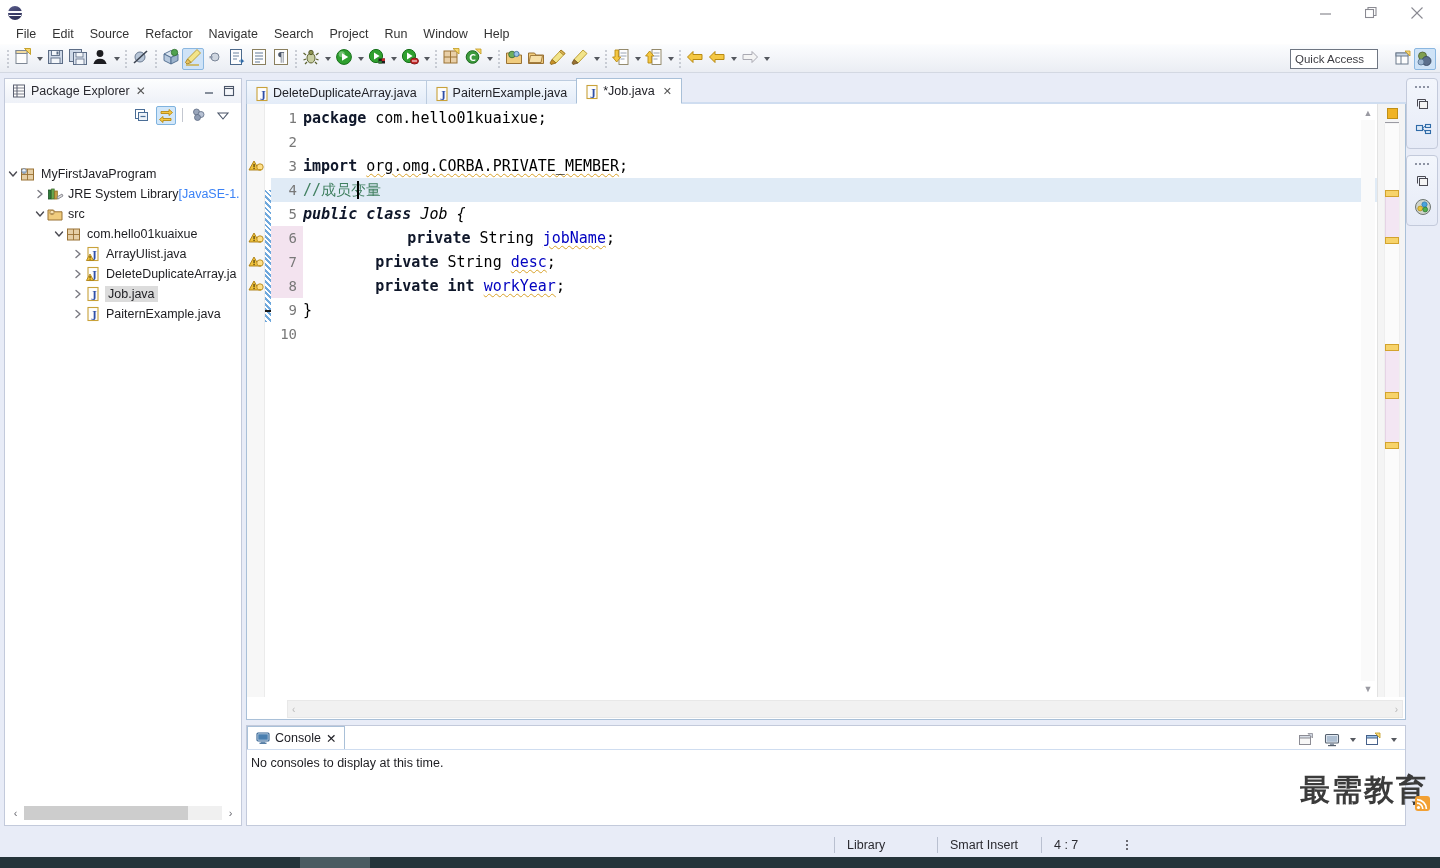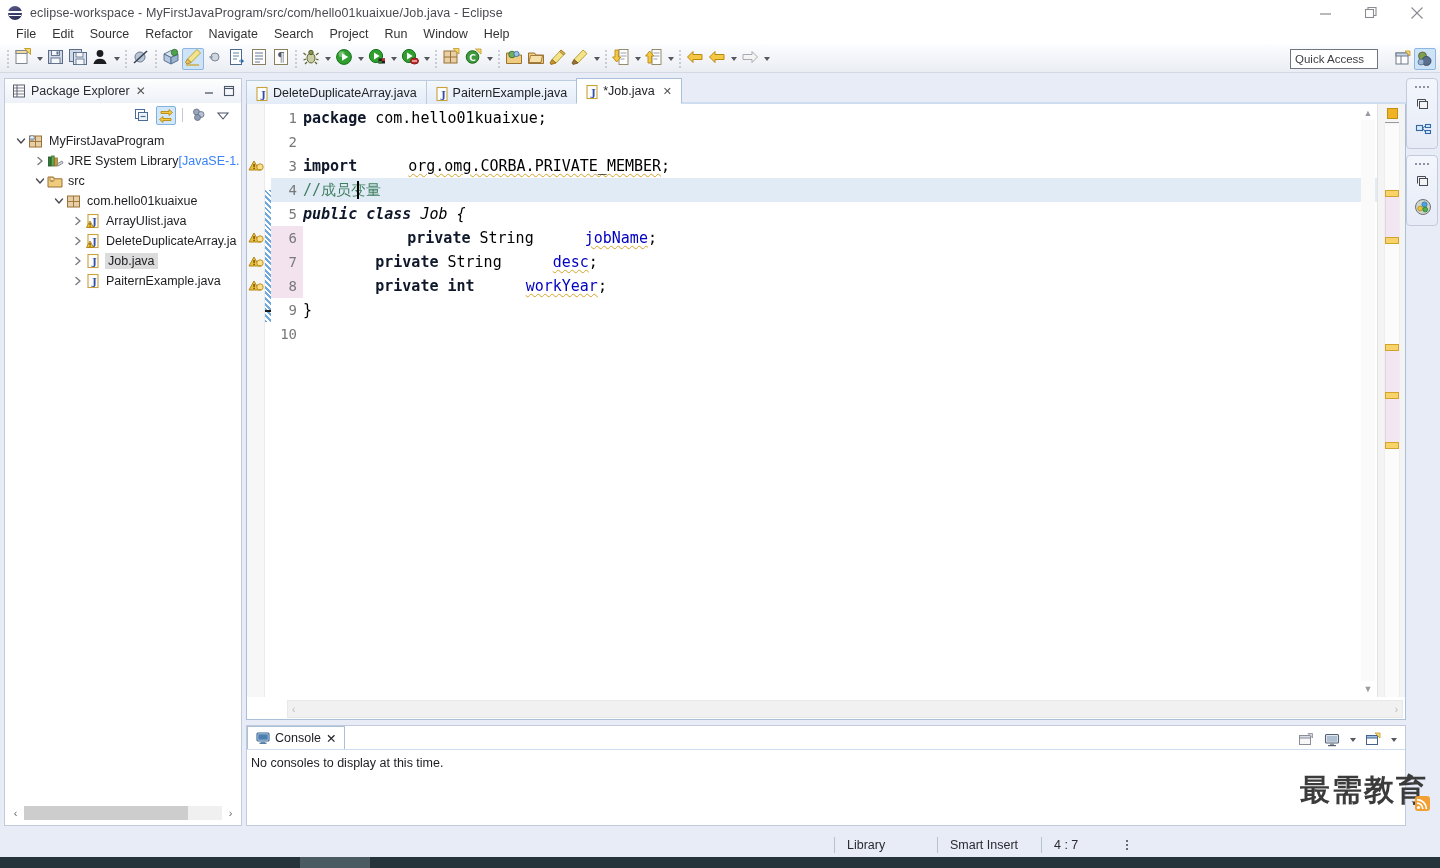--- a/index.html
+++ b/index.html
@@ -190,21 +190,20 @@
     position: absolute; left: 0; height: 24px; line-height: 24px; white-space: pre;
     font-family: "DejaVu Sans Mono", monospace; font-size: 15px; color: #000000;
   }
   .kw { color: #0f172a; font-weight: bold; }
   .cmt { color: #3f7f5f; }
   .fld { color: #0000c0; }
   .squig {
     text-decoration: underline; text-decoration-style: wavy;
     text-decoration-color: #d8a22a; text-decoration-thickness: 1px;
     text-underline-offset: 2px;
-    margin-left: 42px;
   }
   .hl-row {
     position: absolute; left: 0; right: 0; height: 24px; background: #e0ebf6;
   }
 
   .ed-ruler {
     position: absolute; right: 0; top: 0; width: 28px; bottom: 22px;
     background: #f4f4f4; border-left: 1px solid #e2e2e2;
   }
   .ruler-top {
@@ -297,21 +296,20 @@
 <body>
 
 <div id="app">
 
   <div class="titlebar">
     <div class="title-icon">
       <div class="sph"></div>
         <div class="band"></div>
         <div class="band2"></div>
     </div>
-    <div class="title-text">eclipse-workspace - MyFirstJavaProgram/src/com/hello01kuaixue/Job.java - Eclipse</div>
     <div class="win-ctrls">
       <div class="win-btn">
         <svg width="11" height="11" viewBox="0 0 11 11">
             <line x1="0" y1="6" x2="11" y2="6" stroke="#8a8a92" stroke-width="1.2"></line>
           </svg>
       </div>
       <div class="win-btn">
         <svg width="12" height="12" viewBox="0 0 12 12">
           <rect x="0.5" y="2.5" width="8" height="8" fill="none" stroke="#8a8a92" stroke-width="1.1"></rect>
           <polyline points="3,2.5 3,0.5 11,0.5 11,8.5 9,8.5" fill="none" stroke="#8a8a92" stroke-width="1.1"></polyline>
@@ -623,21 +621,21 @@
           </svg>
         </div>
         <div class="pkg-tb-btn">
           <svg width="14" height="14" viewBox="0 0 14 14">
               <polygon points="2,5 12,5 7,11" fill="none" stroke="#4a5568" stroke-width="1.1"></polygon>
             </svg>
         </div>
       </div>
 
       <div class="tree" id="tree">
-          <div class="tnode" style="padding-left: 8px;">
+          <div class="tnode" style="padding-left: 0; margin-top: 33px;">
             <span class="tw">
               <svg width="10" height="10" viewBox="0 0 10 10">
                 <polyline points="1.5,3 5,7 8.5,3" fill="none" stroke="#4a4a52" stroke-width="1.4" stroke-linecap="round" stroke-linejoin="round"></polyline>
               </svg>
             </span>
             <span class="ticon"><svg width="17" height="16" viewBox="0 0 17 16">
                 <rect x="1.5" y="3" width="12" height="11" fill="#e6cfa6" stroke="#9a7234" stroke-width="1"></rect>
                 <line x1="7.5" y1="3" x2="7.5" y2="14" stroke="#9a7234" stroke-width="0.9"></line>
                 <line x1="1.5" y1="8.5" x2="13.5" y2="8.5" stroke="#9a7234" stroke-width="0.9"></line>
                 <circle cx="4" cy="5" r="2.4" fill="#f0f4fa" stroke="#5e7490" stroke-width="0.8"></circle>

